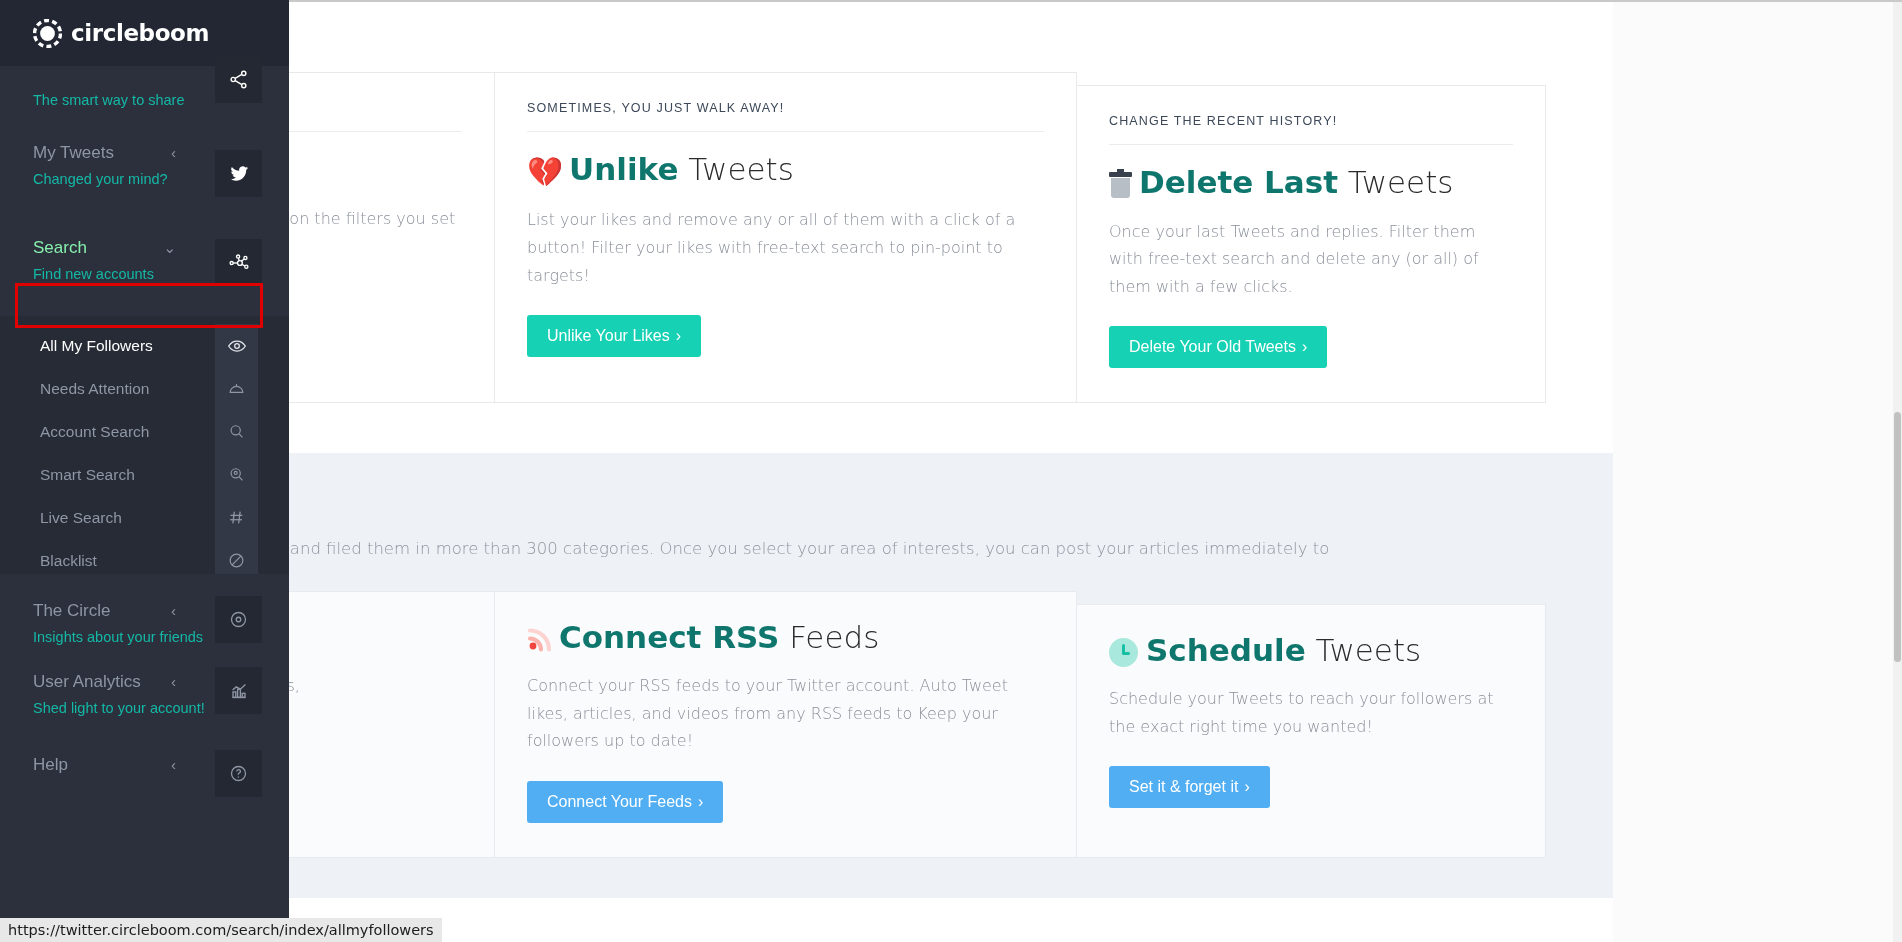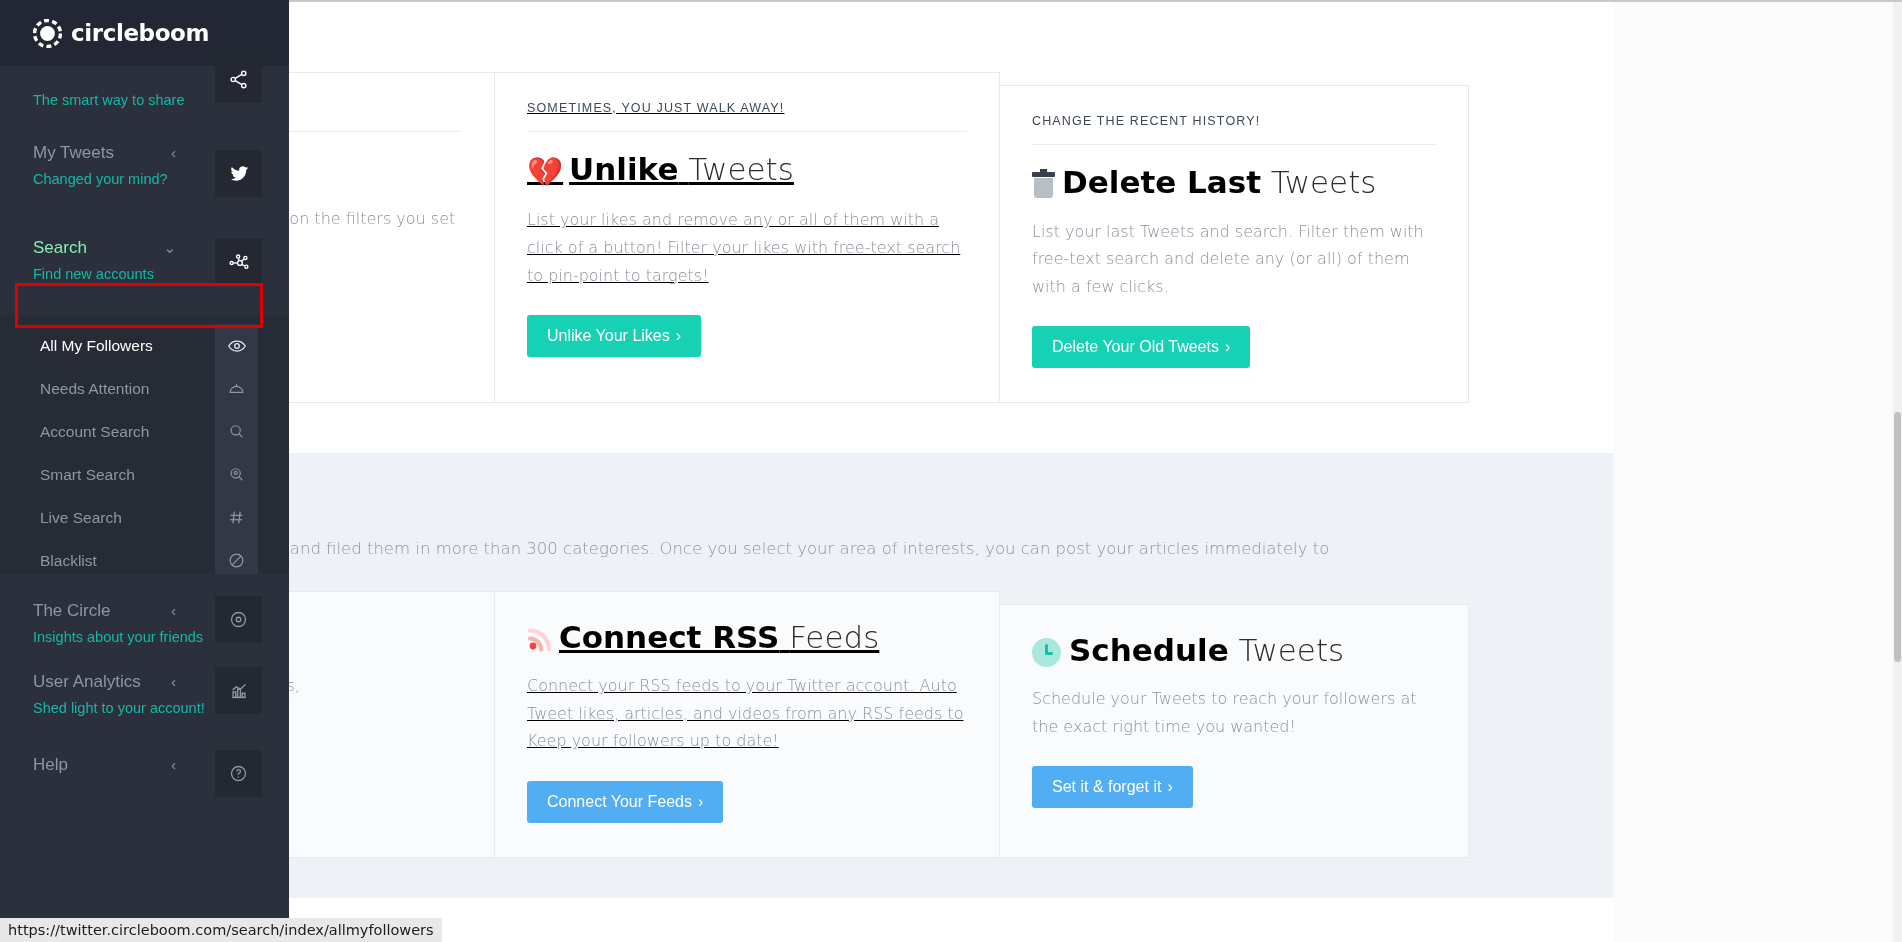--- a/index.html
+++ b/index.html
@@ -32,21 +32,21 @@
   }
   .row-top { padding: 70px 0 0 0; }
 
   .card {
     background:#fff;
     border:1px solid #e9e9ea;
     padding:28px 32px 34px 32px;
     flex: 0 0 auto;
   }
   .card.c1 { width:487px; margin-left:8px; }
-  .card.c2 { width:506px; margin-left:-1px;text-decoration:underline; }
+  .card.c2 { width:583px; margin-left:-1px; }
   .card.c3 { width:470px; margin-left:-1px;margin-top:13px; }
 
   .eyebrow {
     font-size:12.5px;
     letter-spacing:1.15px;
     color:#3c4858;
     text-transform:uppercase;
     font-family:"Liberation Sans", sans-serif;
     padding-bottom:16px;
     border-bottom:1px solid #ececec;
@@ -55,21 +55,21 @@
   }
   .card h2 {
     font-family:"DejaVu Sans", sans-serif;
     font-weight:300;
     font-size:31px;
     line-height:1.12;
     color:#2b2b2b;
     margin-bottom:18px;
     white-space:nowrap;
   }
-  .card h2 .strong { font-weight:600; color:#000000; }
+  .card h2 .strong { font-weight:600; color:#0f766e; }
   .card h2 .ico { font-size:29px; margin-right:6px; vertical-align:-2px; }
   .card p {
     font-size:16px;
     line-height:1.72;
     color:#8a8f99;
     font-family:"DejaVu Sans", sans-serif;
     font-weight:300;
     margin-bottom:26px;
   }
   .btn {
@@ -270,21 +270,21 @@
           <span>Unlike Your Likes</span><span class="chev">›</span>
         </button>
       </div>
 
       <div class="card c3">
         <div class="eyebrow">CHANGE THE RECENT HISTORY!</div>
         <h2>
           <span class="trash"><span class="lid"></span><span class="body"></span></span><span class="strong">Delete Last</span>
           <span>Tweets</span>
         </h2>
-        <p>List your last Tweets and search. Filter them with free-text search and delete any (or all) of them with a few clicks.</p>
+        <p>Once your last Tweets and replies. Filter them with free-text search and delete any (or all) of them with a few clicks.</p>
         <button class="btn teal">
           <span>Delete Your Old Tweets</span><span class="chev">›</span>
         </button>
       </div>
     </div>
 
     <div class="band">
       <div class="band-head">
         <h2>ol</h2>
         <p>a thousand of blogs and websites and filed them in more than 300 categories. Once you select your area of interests, you can post your articles immediately to</p>

